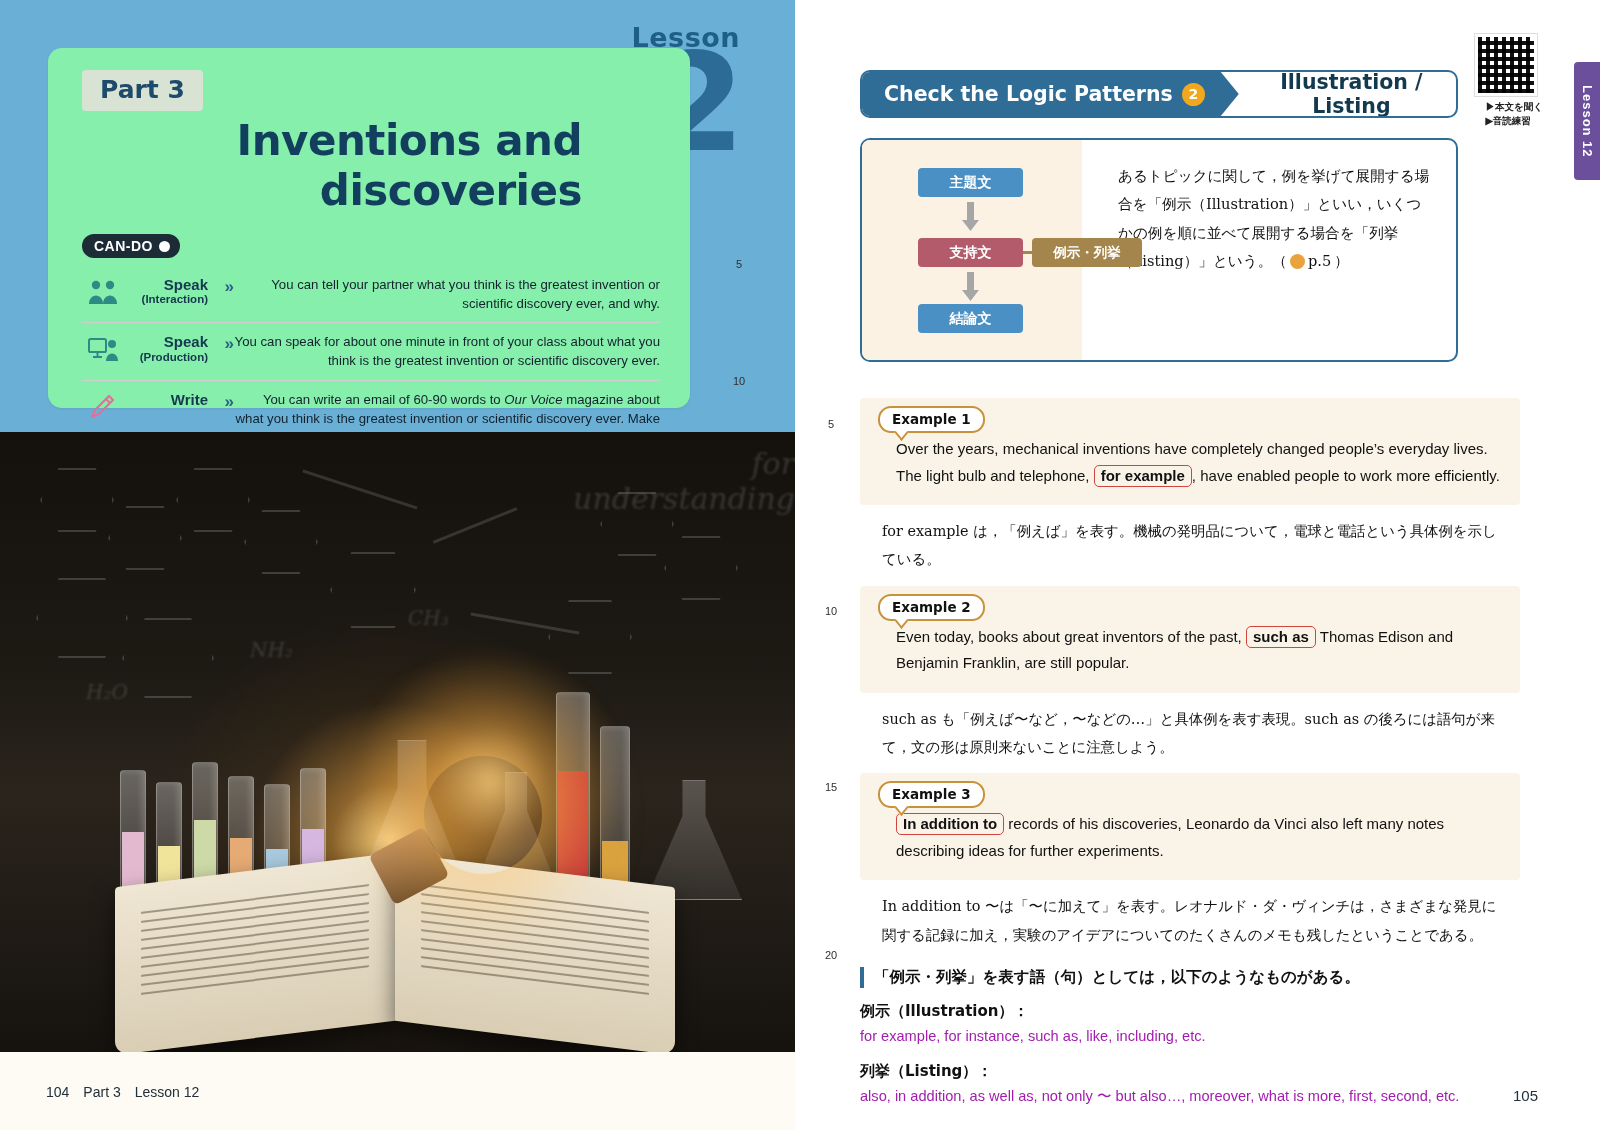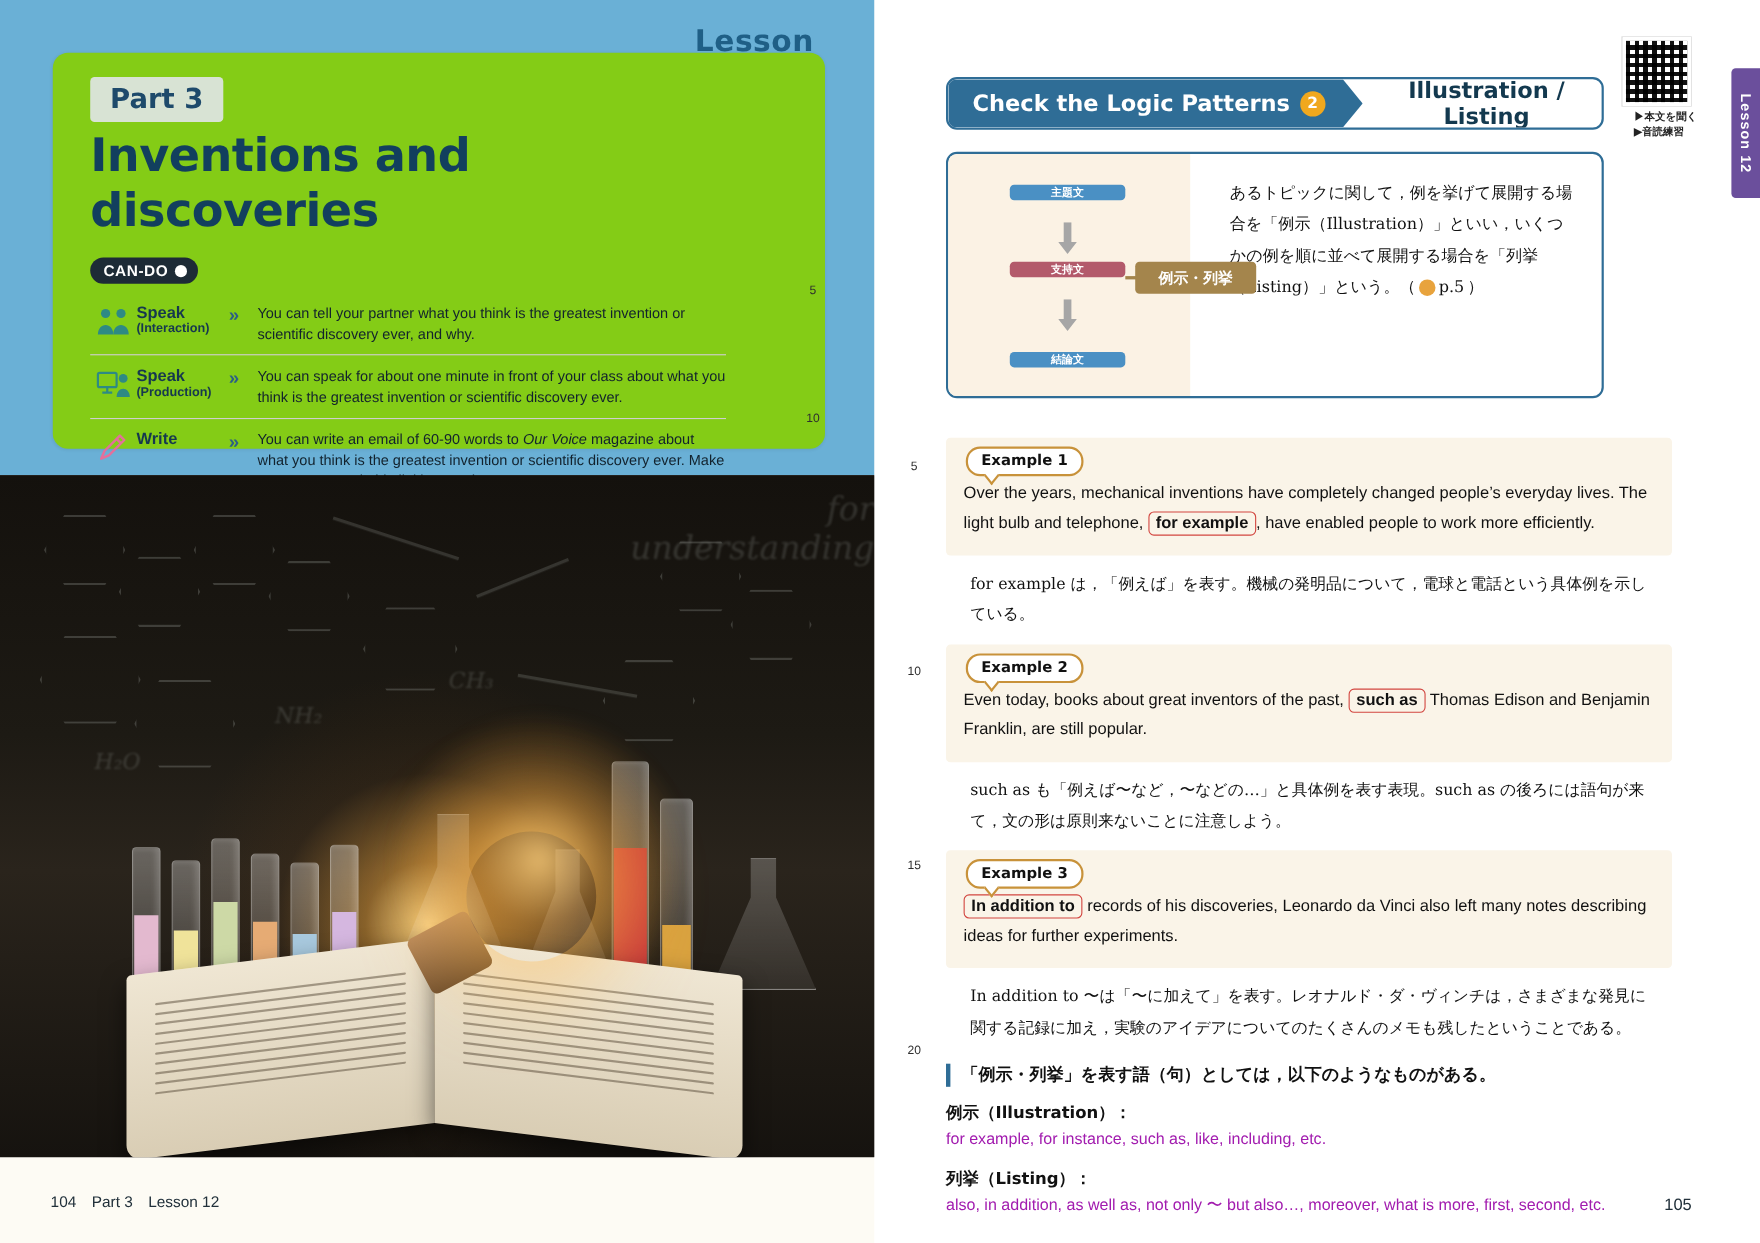--- a/index.html
+++ b/index.html
@@ -27,23 +27,24 @@
     font-size: 27px; font-weight: bold; color: #1f5f86;
     letter-spacing: 0.5px;
   }
   .lesson-num {
     position: absolute; right: 50px; top: 36px;
     font-family: "DejaVu Sans", sans-serif;
     font-size: 135px; font-weight: bold; color: #2b6b95;
     line-height: 1;
   }
   .title-card {
-    position: absolute; left: 48px; top: 48px; width: 702px; height: 360px;
-    background: #84cc16; border-radius: 14px;
+    position: absolute; left: 48px; top: 48px; width: 642px; height: 360px;
+    background: #86efac; border-radius: 14px;
     box-shadow: 0 1px 3px rgba(0,0,0,0.08);
+    text-align: right;
   }
   .part-badge {
     position: absolute; left: 34px; top: 22px;
     background: #d8e3d4; color: #1e4a6b;
     font-family: "DejaVu Sans", sans-serif;
     font-size: 25px; font-weight: bold;
     padding: 5px 18px 7px 18px; border-radius: 4px;
   }
   .main-title {
     position: absolute; left: 34px; top: 68px; width: 500px;
@@ -208,28 +209,28 @@
   .diagram-panel {
     position: absolute; left: 65px; top: 138px; width: 598px; height: 224px;
     border: 2px solid #2f6d96; border-radius: 10px; background: #fff;
     display: flex;
   }
   .diagram-left {
     width: 220px; background: #fbf2e4; border-radius: 8px 0 0 8px;
     position: relative;
   }
   .d-node {
-    position: absolute; left: 56px; width: 105px; height: 14px;
-    border-radius: 4px; color: #fff; font-size: 10px; font-weight: bold;
+    position: absolute; left: 56px; width: 105px; height: 29px;
+    border-radius: 4px; color: #fff; font-size: 14px; font-weight: bold;
     display: flex; align-items: center; justify-content: center;
     font-family: "DejaVu Sans", sans-serif;
   }
   .d-node.n1 { top: 28px; background: #4a90c4; }
   .d-node.n2 { top: 98px; background: #b35a6b; }
-  .d-node.n3 { top: 180px; background: #4a90c4; }
+  .d-node.n3 { top: 164px; background: #4a90c4; }
   .d-arrow {
     position: absolute; left: 100px; width: 17px; height: 30px; color: #9e9e9e;
   }
   .d-arrow.a1 { top: 62px; }
   .d-arrow.a2 { top: 132px; }
   .d-side {
     position: absolute; left: 170px; top: 98px; width: 110px; height: 29px;
     background: #a4854c; color: #fff; border-radius: 4px;
     font-size: 13.5px; font-weight: bold; display: flex; align-items: center; justify-content: center;
     font-family: "DejaVu Sans", sans-serif;
@@ -256,21 +257,21 @@
     font-family: "DejaVu Sans", sans-serif;
   }
   .ex-tag:after {
     content: ""; position: absolute; left: 16px; bottom: -7px;
     width: 9px; height: 9px; background: #fff;
     border-right: 2px solid #c8923a; border-bottom: 2px solid #c8923a;
     transform: rotate(45deg) skew(6deg,6deg);
   }
   .ex-body {
     background: #faf4e8; border-radius: 4px;
-    padding: 38px 20px 16px 16px;
+    padding: 38px 20px 16px 36px;
     font-size: 15px; color: #111; line-height: 1.78;
     font-family: "Liberation Sans", sans-serif;
   }
   .hl {
     border: 1.6px solid #d2453f; border-radius: 5px;
     padding: 1px 6px 2px 6px; font-weight: bold; color: #111;
     white-space: nowrap;
   }
   .ex-note {
     padding: 12px 20px 4px 22px;

